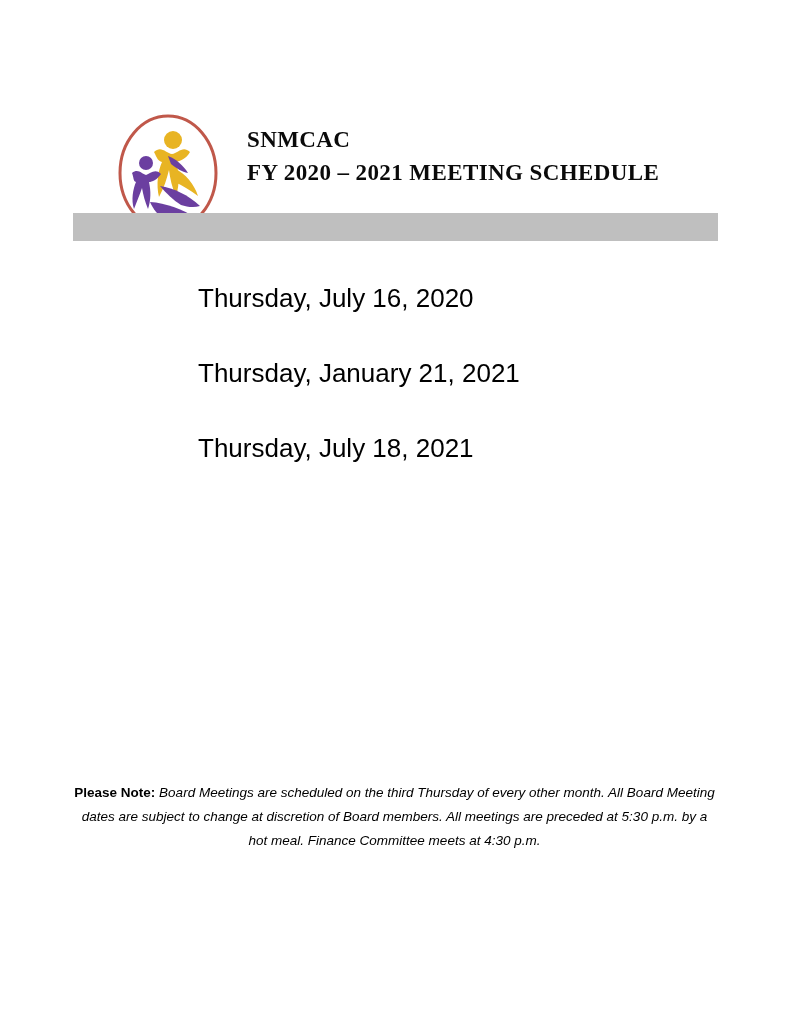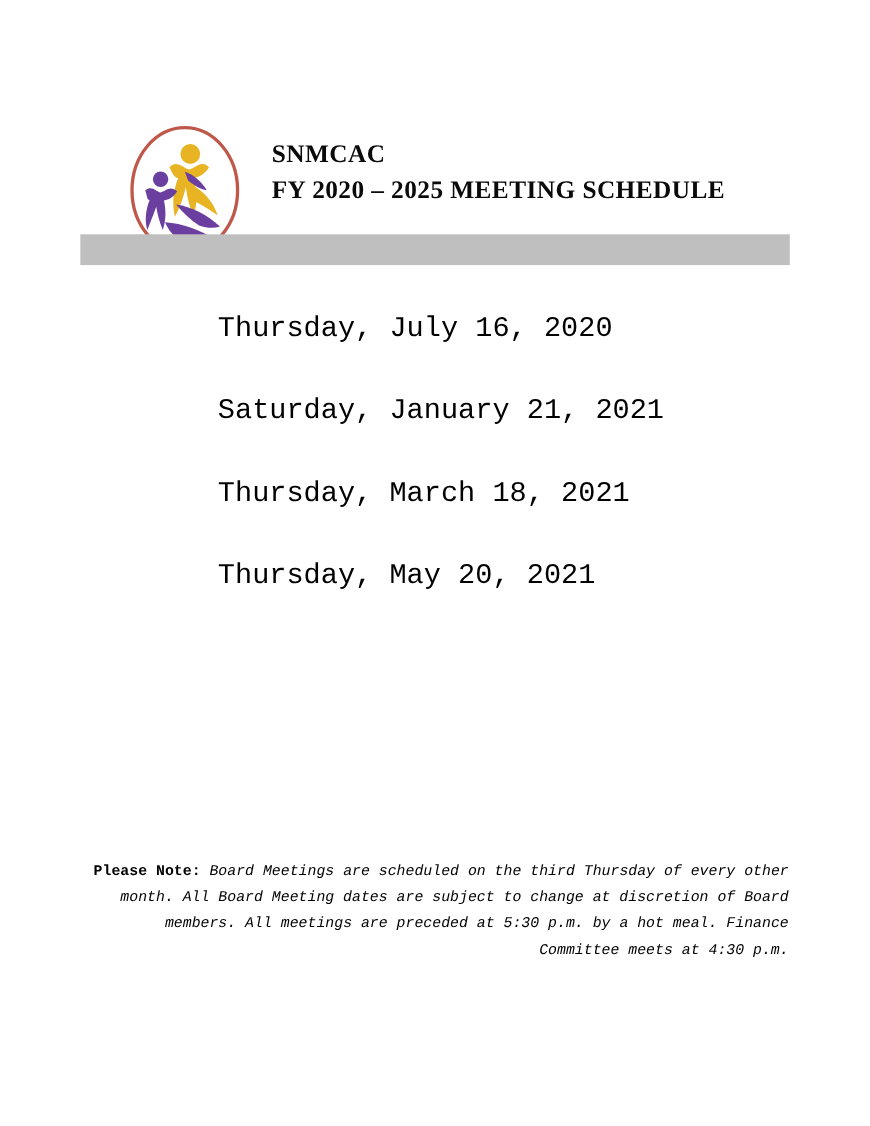--- a/index.html
+++ b/index.html
@@ -68,40 +68,40 @@
   }
 
   
   .dates {
     position: absolute;
     left: 198px;
     top: 283px;
     width: 560px;
   }
   .date-item {
-    font-family: Liberation Mono, monospace;
+    font-family: Liberation Sans, sans-serif;
     font-size: 26px;
     line-height: 30px;
     color: #000000;
     height: 75px;
     white-space: nowrap;
   }
 
   
   .footnote {
     position: absolute;
     left: 72px;
     top: 781px;
     width: 645px;
-    font-family: Liberation Mono, monospace;
+    font-family: Liberation Sans, sans-serif;
     font-style: italic;
     font-size: 13.5px;
     line-height: 24px;
     color: #000000;
-    text-align: right;
+    text-align: center;
   }
   .footnote .lead {
     font-style: normal;
     font-weight: bold;
   }
 </style>
 </head>
 <body>
 
 <div class="page">
@@ -128,29 +128,28 @@
                  C24 82 21 89 18 97 C15 88 17 77 20 70 C17 69 18 66 16 61 Z" fill="#6B3FA0"></path>
 
         <path d="M44 74 C58 76 72 83 84 94 C78 96 71 95 65 93 C57 88 50 81 44 74 Z" fill="#6B3FA0"></path>
         <path d="M34 90 C50 91 66 97 80 106 C70 110 58 110 48 107 C42 103 37 97 34 90 Z" fill="#6B3FA0"></path>
         <path d="M52 44 C60 47 67 53 72 61 C66 60 60 56 55 52 Z" fill="#6B3FA0"></path>
       </svg>
     </div>
 
     <div class="title-block">
       <div class="title-line">SNMCAC</div>
-      <div class="title-line">FY 2020 – 2025 MEETING SCHEDULE</div>
+      <div class="title-line">FY 2020 – 2021 MEETING SCHEDULE</div>
     </div>
 
   </div>
 
   <div class="gray-band"></div>
 
   <div class="dates">
     <div class="date-item">Thursday, July 16, 2020</div>
-    <div class="date-item">Saturday, January 21, 2021</div>
-    <div class="date-item">Thursday, March 18, 2021</div>
-    <div class="date-item">Thursday, May 20, 2021</div>
+    <div class="date-item">Thursday, January 21, 2021</div>
+    <div class="date-item">Thursday, July 18, 2021</div>
   </div>
 
   <div class="footnote"><span class="lead">Please Note:</span><span> Board Meetings are scheduled on the third Thursday of every other month. All Board Meeting dates are subject to change at discretion of Board members. All meetings are preceded at 5:30 p.m. by a hot meal. Finance Committee meets at 4:30 p.m.</span></div>
 
 </div>
 
 </body></html>

